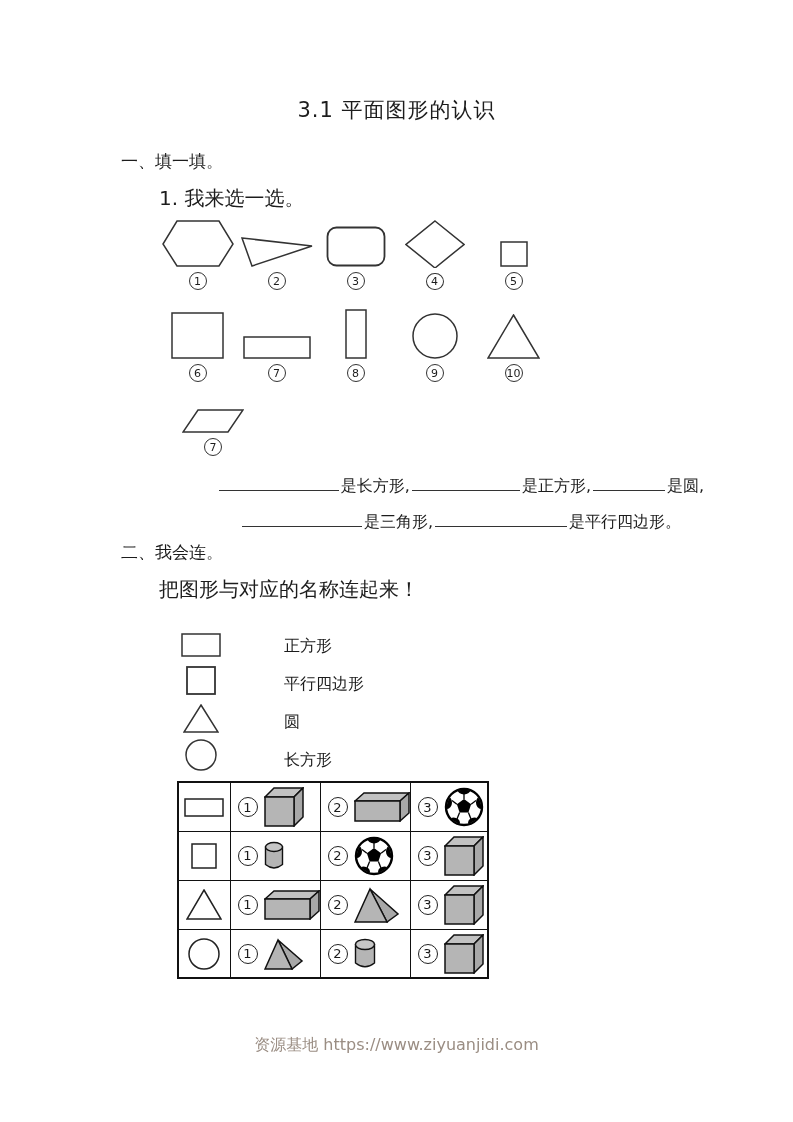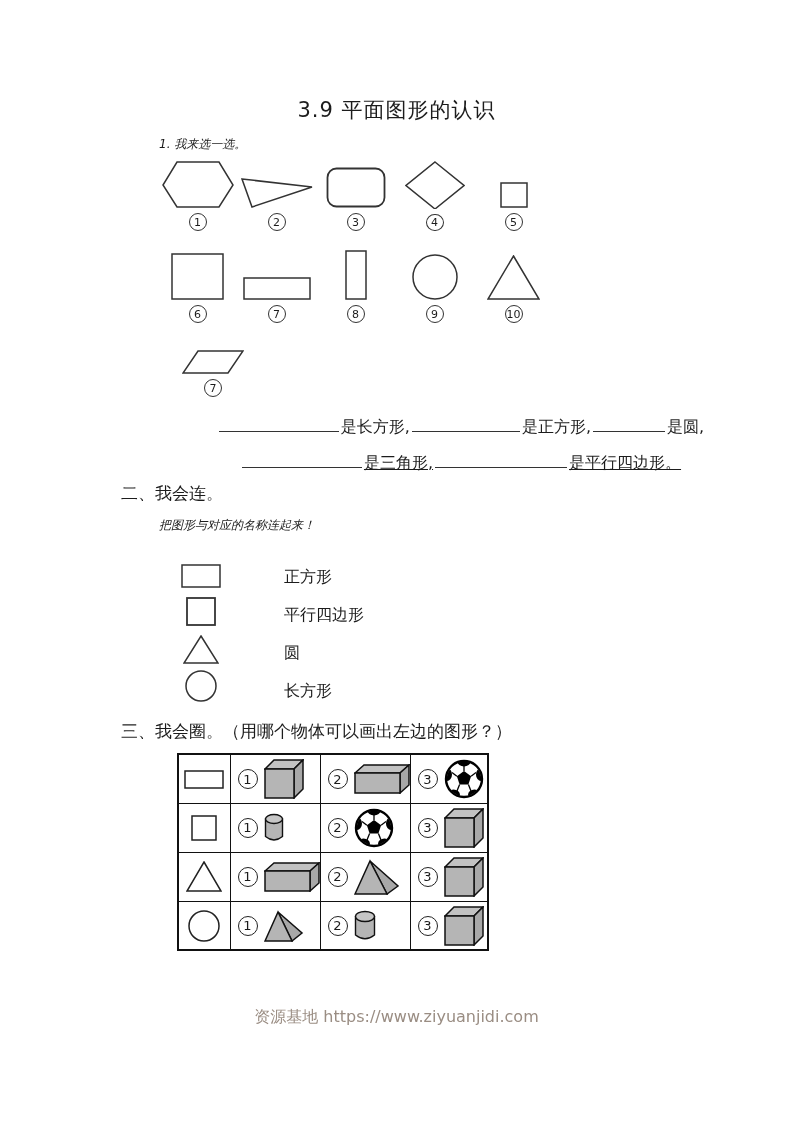--- a/index.html
+++ b/index.html
@@ -4,38 +4,38 @@
 <style>
   * { box-sizing: border-box; }
   html,body { margin:0; padding:0; }
   body {
     width:793px; height:1122px; background:#ffffff;
     font-family:"DejaVu Sans", sans-serif; color:#1c1c1c;
     overflow:hidden; position:relative;
   }
   .title { margin:96px 0 0 0; text-align:center; font-size:21px; letter-spacing:1px; }
   .sec-head { margin:26px 0 0 121px; font-size:17px; }
-  .sub-head { margin:12px 0 0 159px; font-size:12px;font-style:italic; }
+  .sub-head { margin:12px 0 0 159px; font-size:20px; }
 
   
   .shape-grid { margin-top:8px; }
   .shape-row { display:flex; margin-left:158px; }
   .shape-cell { width:79px; display:flex; flex-direction:column; align-items:center; justify-content:flex-end; gap:5px; }
   .row1 .shape-cell { height:70px; }
   .row2 { margin-top:10px; }
   .row2 .shape-cell { height:82px; }
   .row3 { margin-top:8px; }
   .row3 .shape-cell { width:110px; height:66px; }
   svg.outline { display:block; }
   .cnum { width:18px; height:18px; border:1.2px solid #333; border-radius:50%;
           display:flex; align-items:center; justify-content:center; font-size:11px; line-height:1; }
 
   
   .fill-line { margin:20px 0 0 128px; font-size:16px; line-height:1.2;text-align:center; }
-  .fill-line + .fill-line { margin-top:17px;text-decoration:underline; }
+  .fill-line + .fill-line { margin-top:17px; }
   .blank { display:inline-block; border-bottom:1.2px solid #333; height:15px; vertical-align:baseline; margin:0 2px; }
   .b1 { width:120px; } .b2 { width:108px; } .b3 { width:72px; }
   .b4 { width:120px; } .b5 { width:132px; }
 
   
   .match-area { margin-top:16px; }
   .match-row { display:flex; align-items:flex-end; height:38px; margin-left:170px; }
   .match-shape { width:62px; display:flex; justify-content:center; align-items:center; }
   .match-label { margin-left:52px; font-size:16px; }
 
@@ -49,22 +49,23 @@
   .cnum2 { width:20px; height:20px; border:1.5px solid #222; border-radius:50%; flex:none;
            display:flex; align-items:center; justify-content:center; font-size:13px; line-height:1; }
 
   .footer { margin-top:56px; text-align:center; font-size:16px; color:#9a8d83; }
 </style>
 </head>
 <body>
 
 <div>
 
-  <div class="title">3.9 平面图形的认识</div>
-
+  <div class="title">3.1 平面图形的认识</div>
+
+  <div class="sec-head">一、填一填。</div>
   <div class="sub-head">1. 我来选一选。</div>
 
   <div class="shape-grid">
     <div class="shape-row row1">
       <div class="shape-cell">
         <svg class="outline" width="72" height="47">
           <polygon points="15,1 57,1 71,24 57,46 15,46 1,24" fill="none" stroke="#333" stroke-width="1.5"></polygon>
         </svg>
         <span class="cnum">1</span>
       </div>
@@ -171,21 +172,20 @@
     <div class="match-row">
       <span class="match-shape">
         <svg class="outline" width="32" height="32">
           <circle cx="16" cy="16" r="15" fill="none" stroke="#333" stroke-width="1.5"></circle>
         </svg>
       </span>
       <span class="match-label">长方形</span>
     </div>
   </div>
 
-  <div class="sec-head" style="margin-top:18px;">三、我会圈。（用哪个物体可以画出左边的图形？）</div>
 
   <table class="pick-table">
     <tbody>
         <tr>
       <td class="c-shape">
         <svg width="40" height="19">
           <rect x="1" y="1" width="38" height="17" fill="none" stroke="#222" stroke-width="1.5"></rect>
         </svg>
       </td>
       <td class="c-opt">

